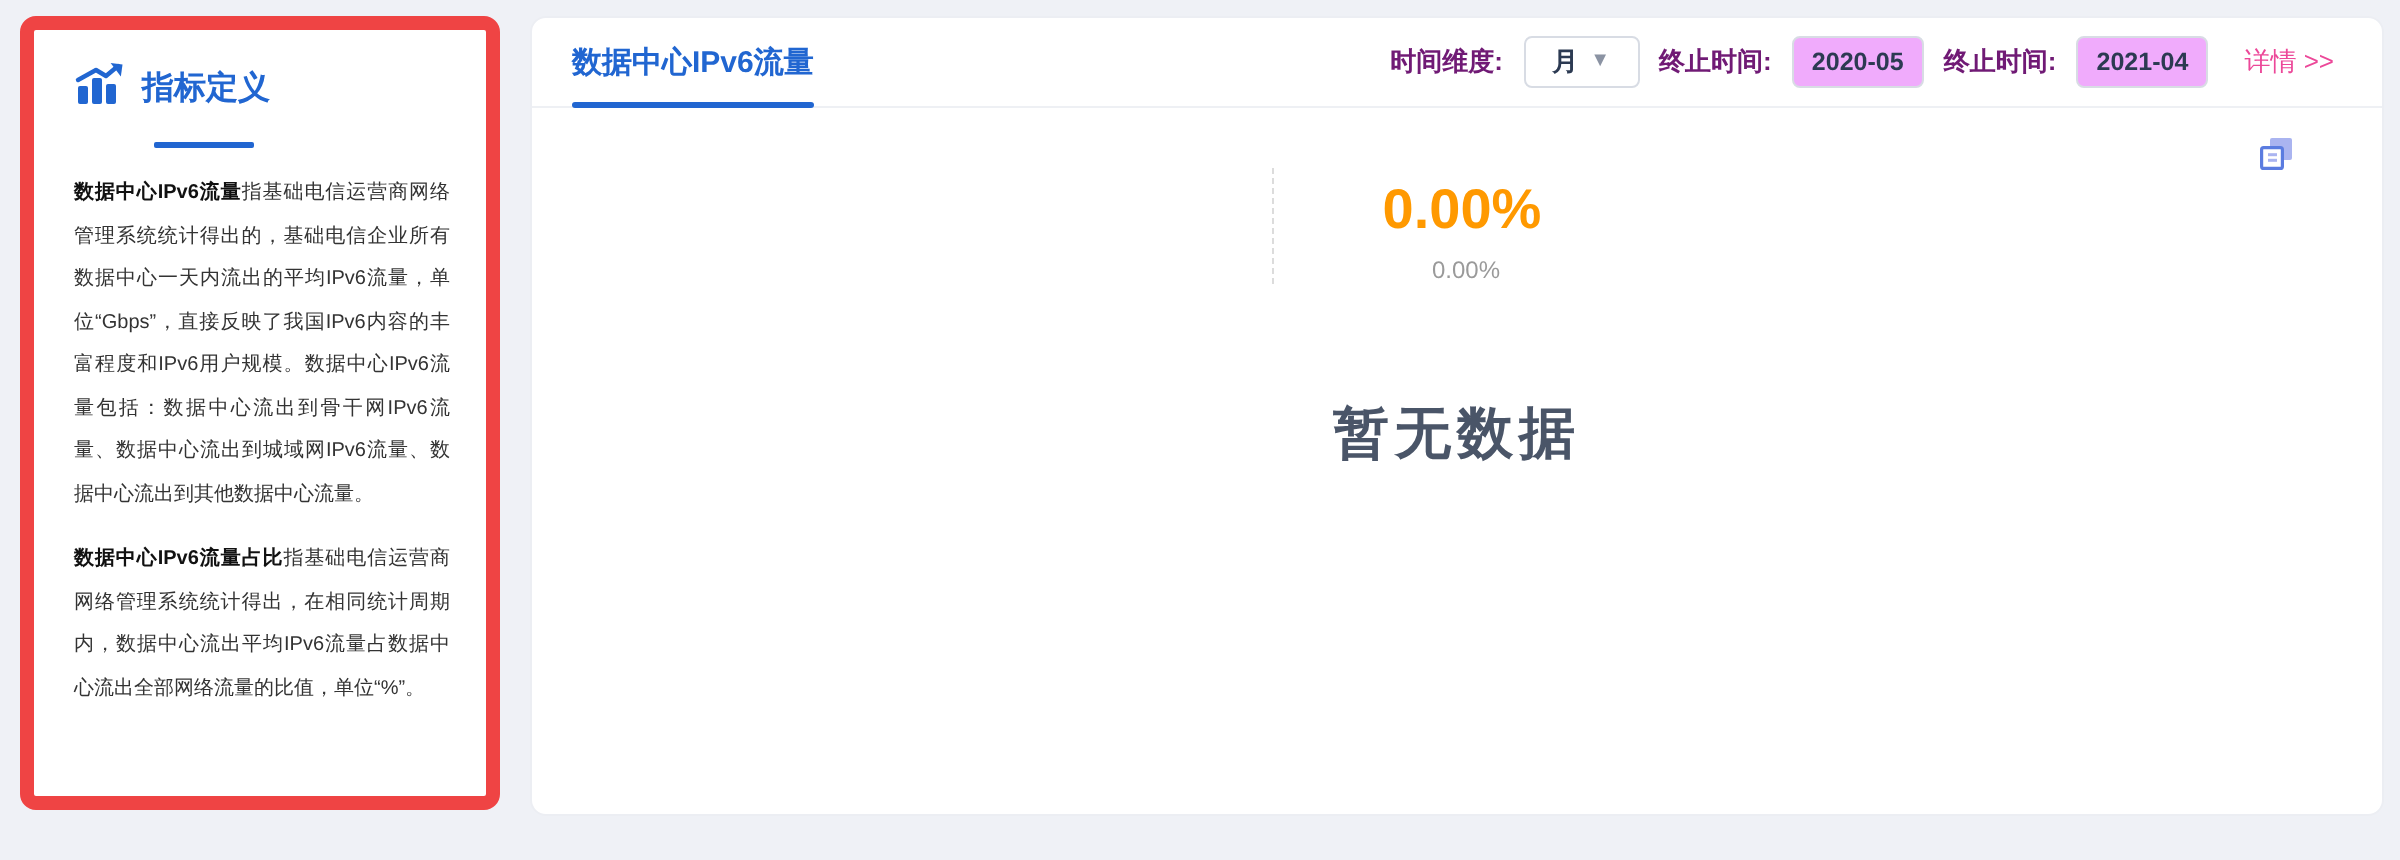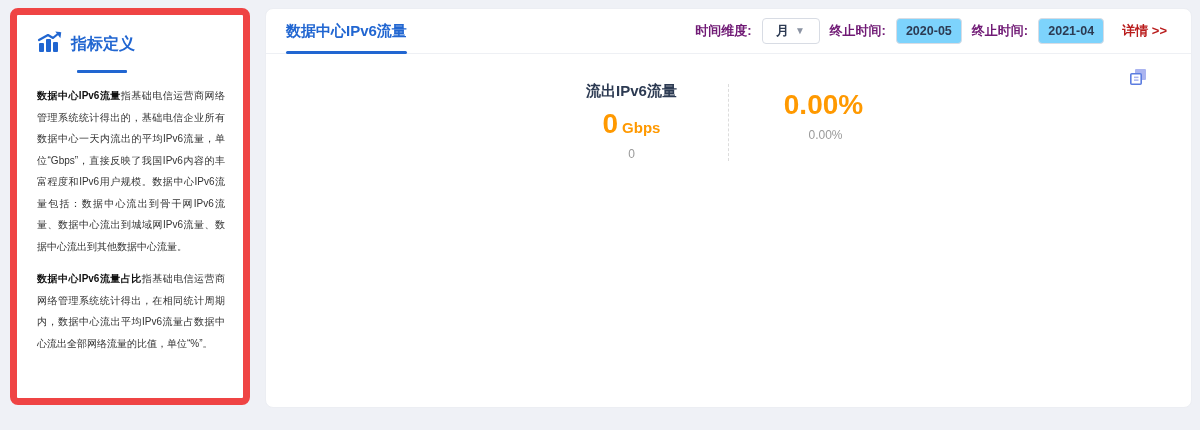--- a/index.html
+++ b/index.html
@@ -58,26 +58,26 @@
   .ctrl-label { font-weight: bold; color: #701a75; }
   .select-box {
     width: 58px; height: 26px;
     border: 1px solid #d8dce4; border-radius: 4px; background: #fff;
     display: flex; align-items: center; justify-content: center; gap: 6px;
     color: #2c3a52; font-weight: bold; cursor: pointer;
   }
   .chevron { color: #8b93a3; font-size: 10px; line-height: 1; }
   .date-input {
     width: 66px; height: 26px;
-    border: 1px solid #d8dce4; border-radius: 4px; background: #7dd3fc;
+    border: 1px solid #d8dce4; border-radius: 4px; background: #f0abfc;
     text-align: center; color: #2c3a52; font-weight: bold; font-size: 12.5px;
     font-family: "Liberation Sans", sans-serif;
   }
   .details-link {
-    color: #b91c1c; font-weight: bold; margin-left: 8px;
+    color: #ec4899; font-weight: normal; margin-left: 8px;
     text-decoration: none; cursor: pointer;
   }
   
   .main-body { position: relative; padding-top: 28px; }
   .dataview-btn {
     position: absolute; top: 12px; right: 42px;
     width: 22px; height: 22px; cursor: pointer;
     display: flex; align-items: center; justify-content: center;
   }
   .stats-row { display: flex; justify-content: center; align-items: stretch; }
@@ -144,26 +144,22 @@
     <div class="dataview-btn">
       <svg width="20" height="20" viewBox="0 0 20 20">
         <rect x="7" y="2" width="11" height="11" rx="1" fill="#aab4f0"></rect>
         <rect x="2.8" y="6.8" width="10.4" height="10.4" rx="1" fill="#ffffff" stroke="#5b7ce0" stroke-width="1.6"></rect>
         <rect x="6" y="9.6" width="4.5" height="1.5" fill="#aab4f0"></rect>
         <rect x="6" y="12.4" width="4.5" height="1.5" fill="#aab4f0"></rect>
       </svg>
     </div>
 
     <div class="stats-row">
-      <div class="stat">
-        <div class="stat-label">流出IPv6流量</div>
-        <div class="stat-value"><span>0</span><span class="unit">Gbps</span></div>
-        <div class="stat-sub">0</div>
-      </div>
       <div class="stat-divider"></div>
       <div class="stat">
         <div class="stat-value"><span>0.00%</span><span class="unit"></span></div>
         <div class="stat-sub">0.00%</div>
       </div>
     </div>
 
+    <div class="empty-text">暂无数据</div>
   </div>
 </div>
 
 </body></html>

